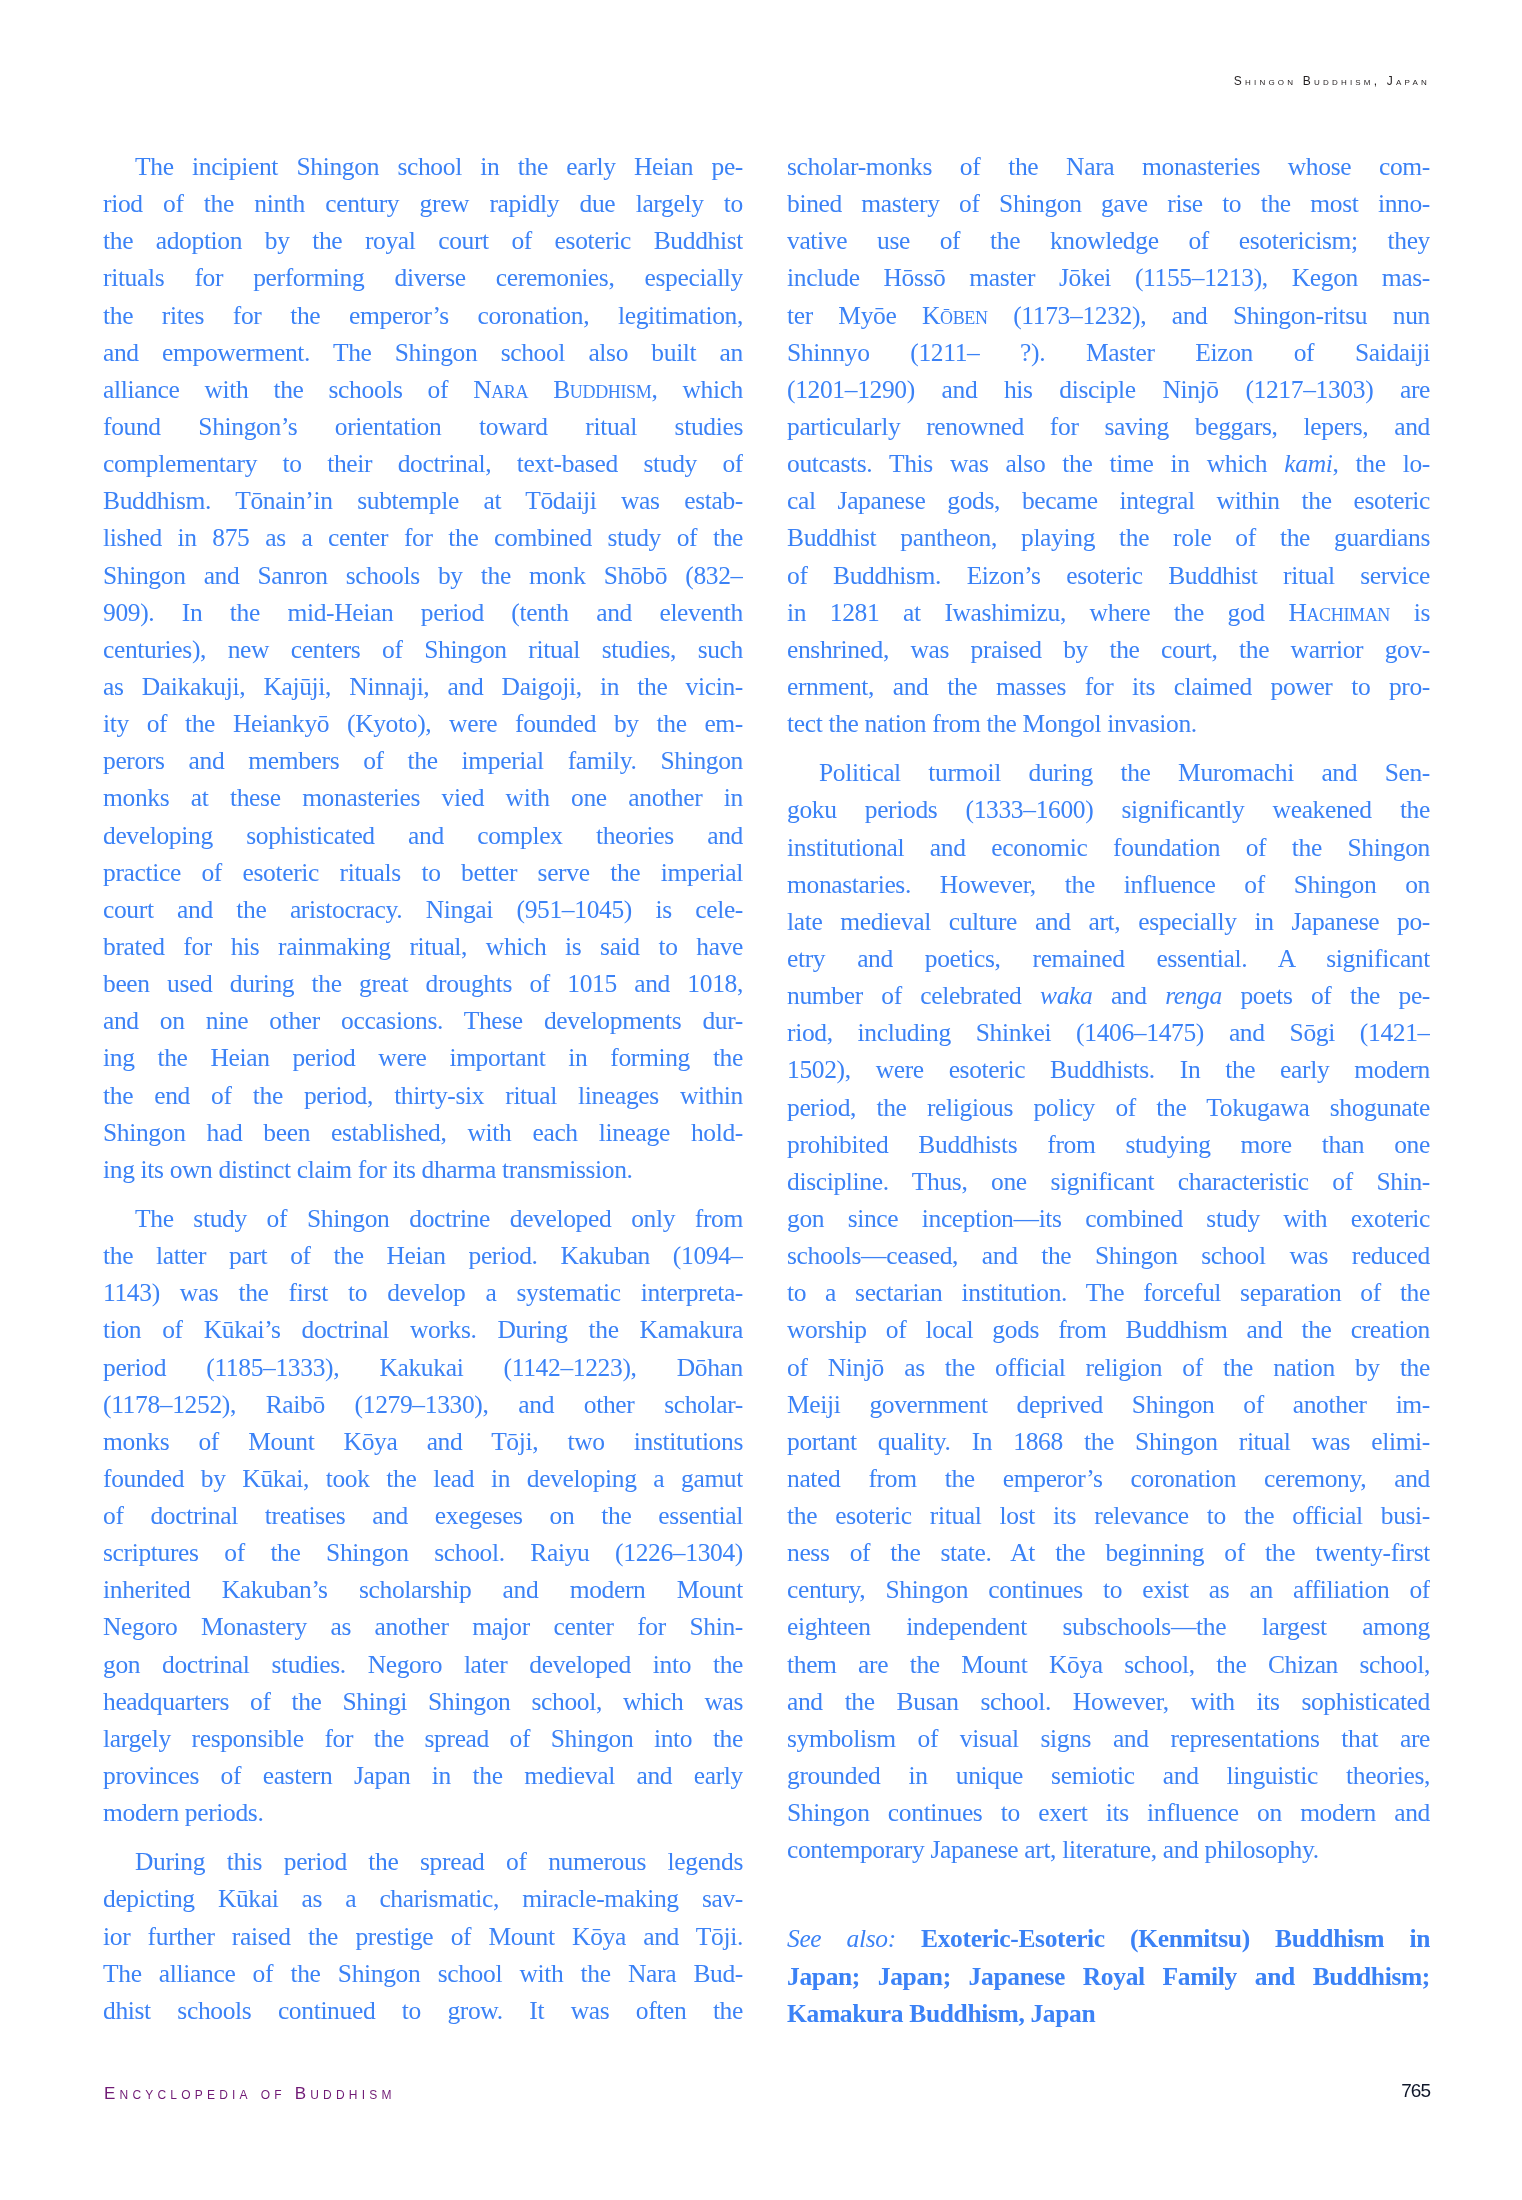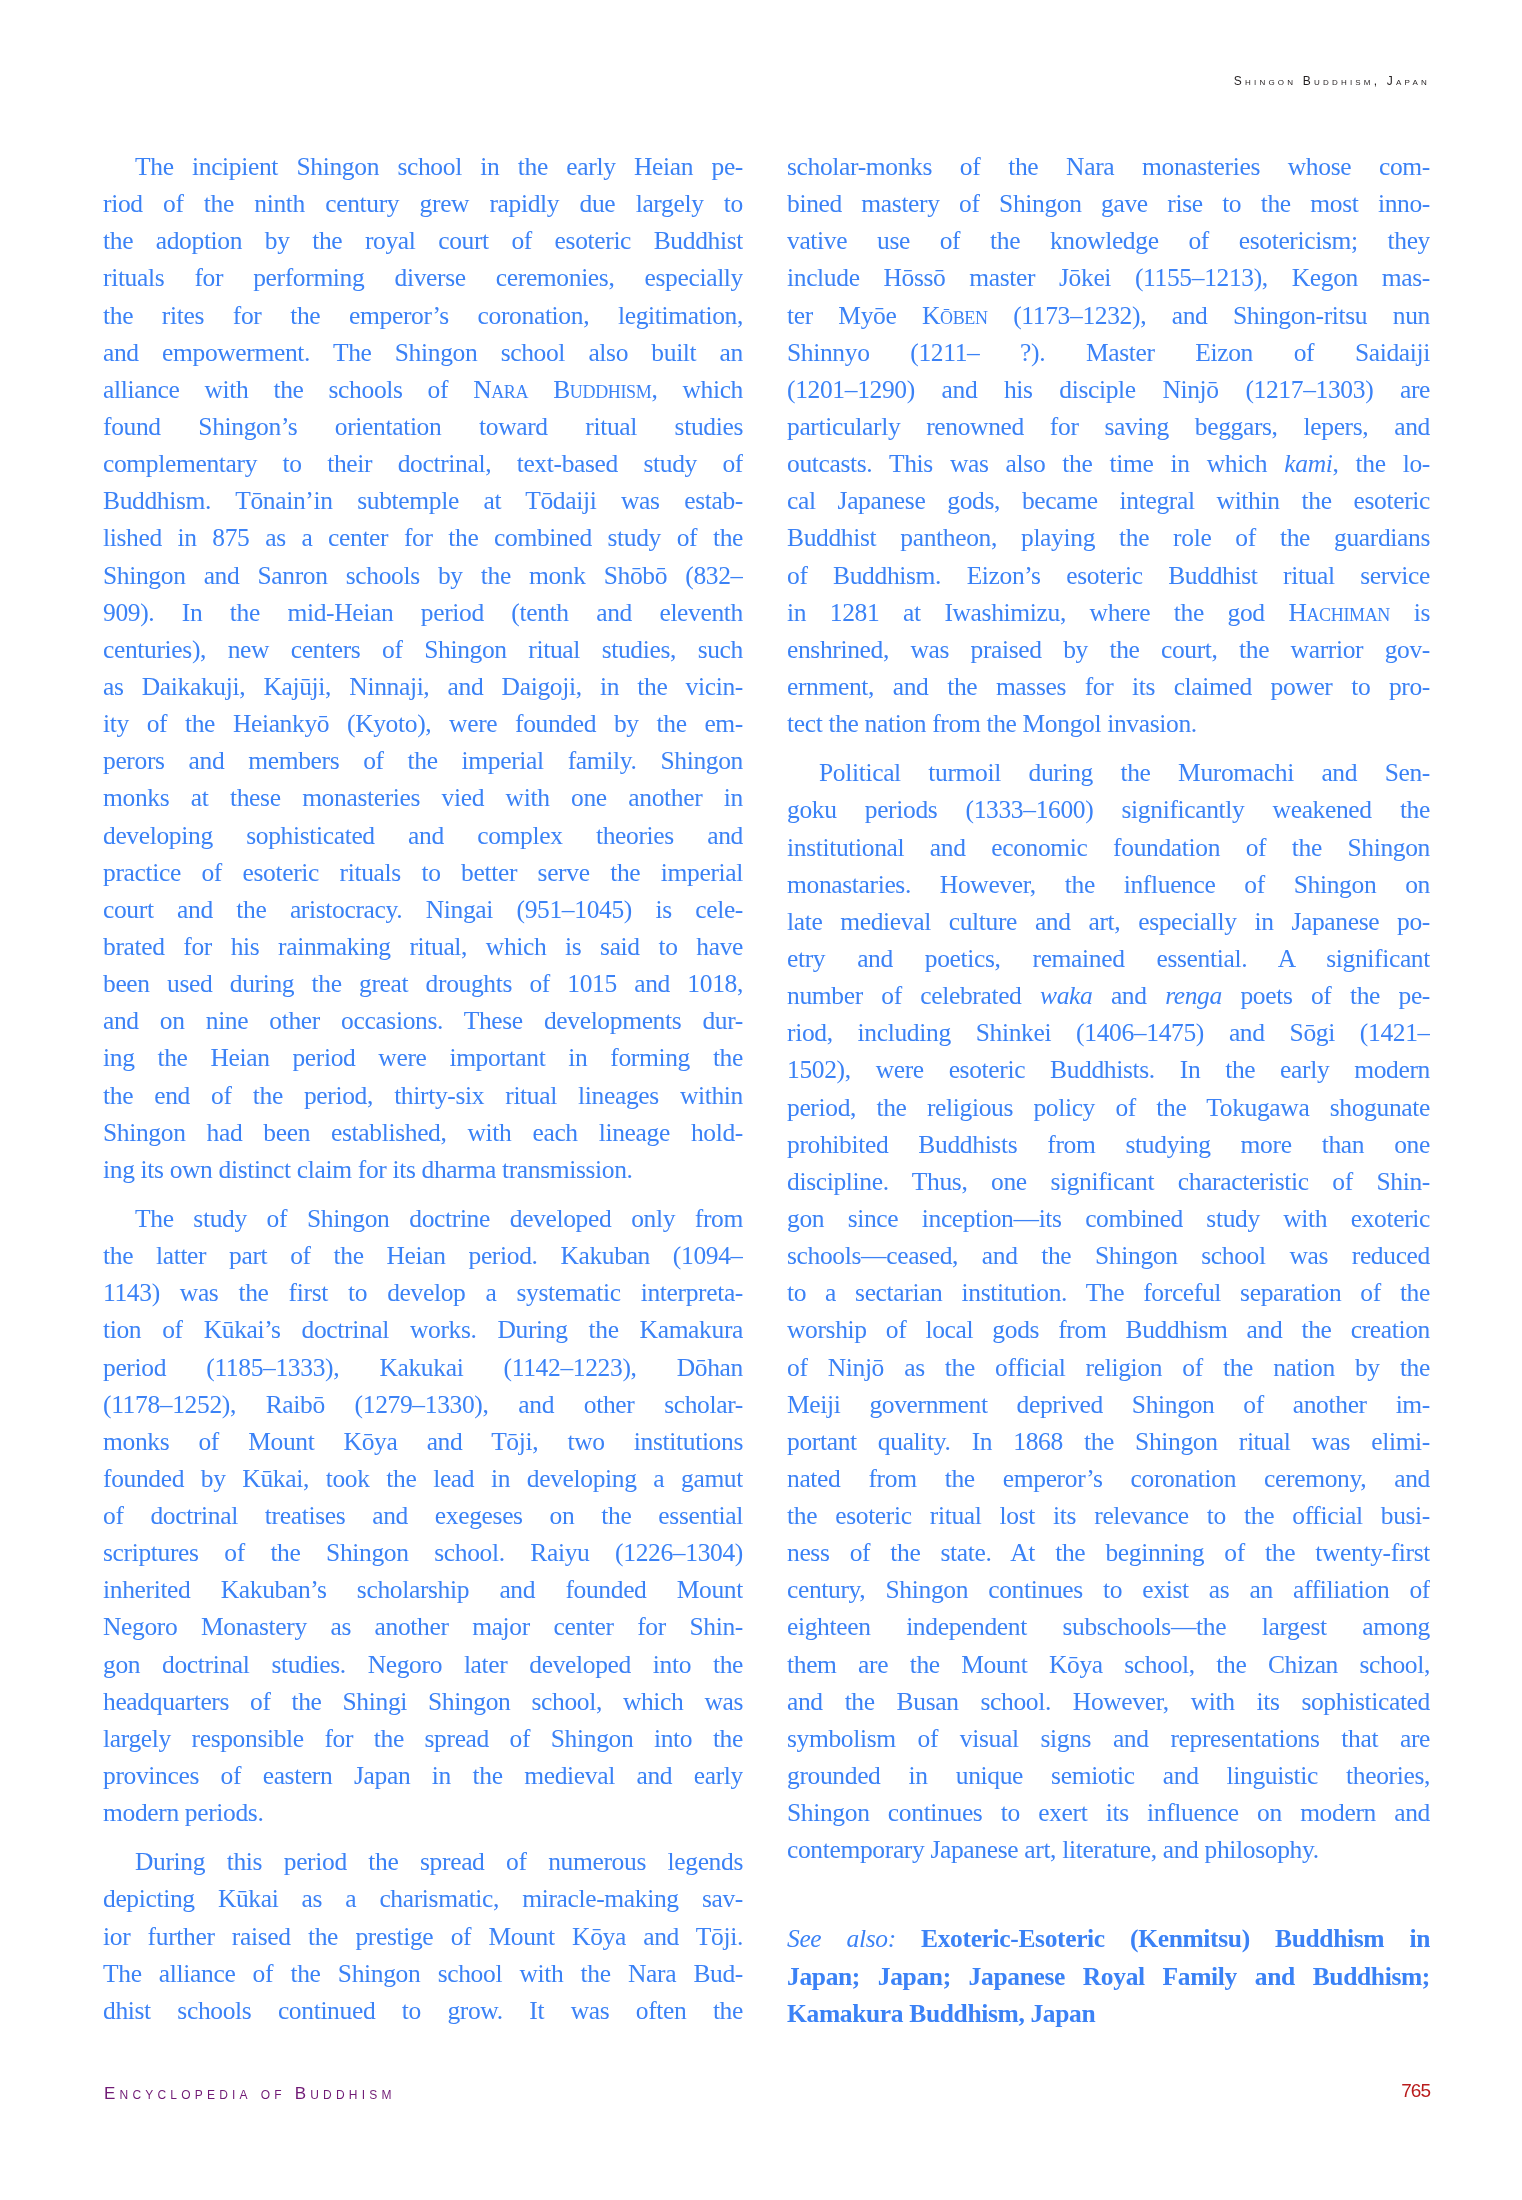--- a/index.html
+++ b/index.html
@@ -27,21 +27,21 @@
   .it { font-style: italic; }
   .see-also { margin-top: 52px; font-weight: bold; }
   .see-also .label { font-style: italic; font-weight: normal; margin-top: 41px; }
   .footer-title {
     position: absolute; top: 2084px; left: 104px;
     font-family: "Liberation Sans", sans-serif; font-size: 17px; letter-spacing: 4.2px;
     color: #701a75; font-variant: small-caps;
   }
   .page-number {
     position: absolute; top: 2080px; right: 92px;
-    font-family: "Liberation Sans", sans-serif; font-size: 19px; color: #b91c1c; letter-spacing: -1px; text-align: right;
+    font-family: "Liberation Sans", sans-serif; font-size: 19px; color: #0f172a; letter-spacing: -1px; text-align: right;
   }
 </style>
 </head>
 <body>
 
 <div class="running-head">Shingon Buddhism, Japan</div>
 
 <div class="col col-left">
   <div class="para">
       <span class="line indent">The incipient Shingon school in the early Heian pe-</span>
@@ -77,21 +77,21 @@
       <span class="line indent">The study of Shingon doctrine developed only from</span>
       <span class="line">the latter part of the Heian period. Kakuban (1094–</span>
       <span class="line">1143) was the first to develop a systematic interpreta-</span>
       <span class="line">tion of Kūkai’s doctrinal works. During the Kamakura</span>
       <span class="line">period (1185–1333), Kakukai (1142–1223), Dōhan</span>
       <span class="line">(1178–1252), Raibō (1279–1330), and other scholar-</span>
       <span class="line">monks of Mount Kōya and Tōji, two institutions</span>
       <span class="line">founded by Kūkai, took the lead in developing a gamut</span>
       <span class="line">of doctrinal treatises and exegeses on the essential</span>
       <span class="line">scriptures of the Shingon school. Raiyu (1226–1304)</span>
-      <span class="line">inherited Kakuban’s scholarship and founded Mount</span>
+      <span class="line">inherited Kakuban’s scholarship and modern Mount</span>
       <span class="line">Negoro Monastery as another major center for Shin-</span>
       <span class="line">gon doctrinal studies. Negoro later developed into the</span>
       <span class="line">headquarters of the Shingi Shingon school, which was</span>
       <span class="line">largely responsible for the spread of Shingon into the</span>
       <span class="line">provinces of eastern Japan in the medieval and early</span>
       <span class="line last">modern periods.</span>
     </div>
   <div class="para">
       <span class="line indent">During this period the spread of numerous legends</span>
       <span class="line">depicting Kūkai as a charismatic, miracle-making sav-</span>

